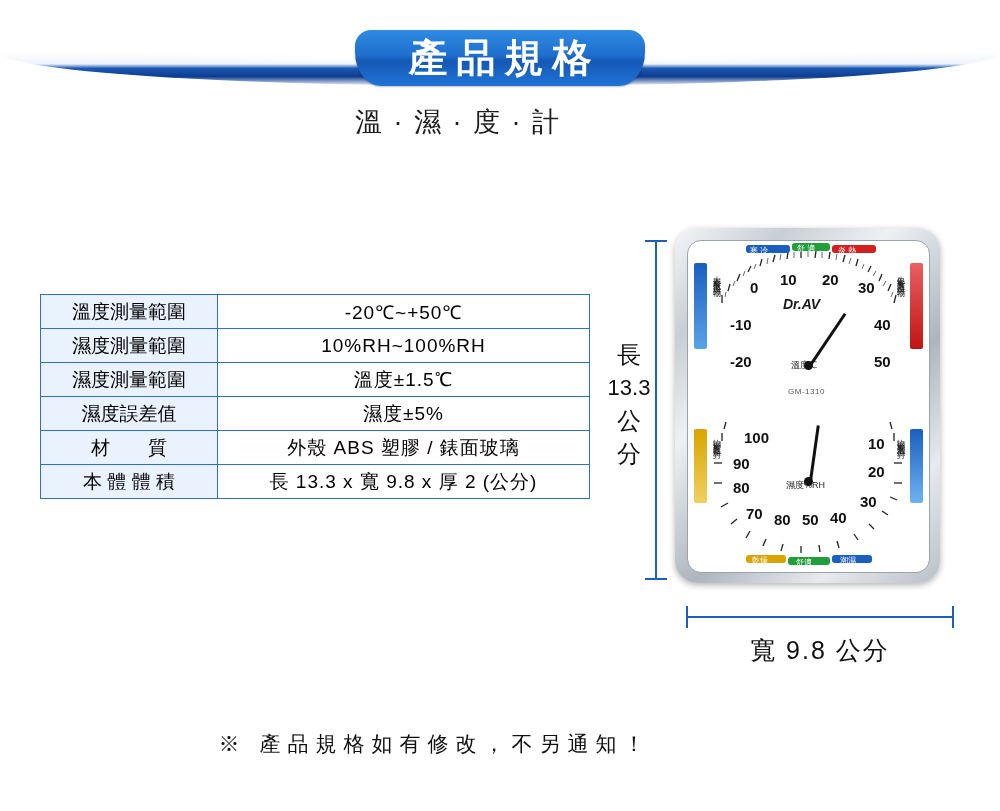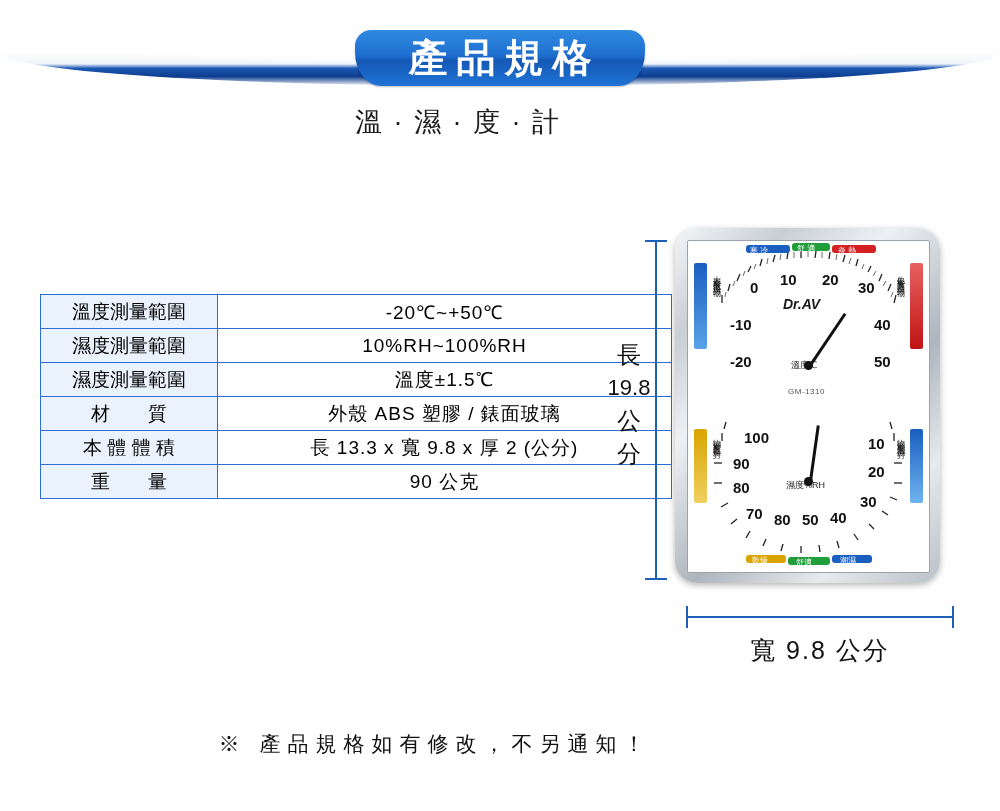--- a/index.html
+++ b/index.html
@@ -73,21 +73,21 @@
     font-size: 27px;
     color: #1c1c1c;
     letter-spacing: 2px;
   }
 
   
   .spec-table {
     position: absolute;
     left: 40px;
     top: 294px;
-    width: 632px;
+    width: 550px;
     border-collapse: collapse;
     table-layout: fixed;
   }
   .spec-table td {
     border: 1px solid #2c6fd0;
     height: 33px;
     font-size: 19px;
     color: #000;
     padding: 0 4px;
   }
@@ -113,21 +113,21 @@
     border-radius: 22px;
     background: linear-gradient(135deg, #f4f6f8 0%, #c9ced4 18%, #eef1f4 35%, #aeb5bd 60%, #e7eaee 80%, #b9c0c7 100%);
     box-shadow: 0 2px 6px rgba(0,0,0,0.3);
     padding: 0;
   }
   .device-inner {
     position: absolute;
     left: 12px; top: 12px;
     width: 241px;
     height: 331px;
-    border-radius: 2px;
+    border-radius: 14px;
     background: #ffffff;
     border: 1px solid #9aa3ab;
     overflow: hidden;
     text-align: center;
   }
   .dial {
     position: absolute;
     left: 0;
     width: 241px;
     height: 165px;
@@ -281,30 +281,30 @@
     </tr>
     <tr>
       <td class="label">濕度測量範圍</td>
       <td class="value">10%RH~100%RH</td>
     </tr>
     <tr>
       <td class="label">濕度測量範圍</td>
       <td class="value">溫度±1.5℃</td>
     </tr>
     <tr>
+      <td class="label">濕度誤差值</td>
+      <td class="value">濕度±5%</td>
+    </tr>
+    <tr>
       <td class="label">材　　質</td>
       <td class="value">外殼 ABS 塑膠 / 錶面玻璃</td>
     </tr>
     <tr>
       <td class="label">本 體 體 積</td>
       <td class="value">長 13.3 x 寬 9.8 x 厚 2 (公分)</td>
-    </tr>
-    <tr>
-      <td class="label">重　　量</td>
-      <td class="value">90 公克</td>
     </tr>
   </tbody>
 </table>
 
 <div class="device">
   <div class="device-inner">
 
     <div class="dial top">
 
       <svg width="241" height="165" style="position:absolute;left:0;top:0;">
@@ -430,21 +430,21 @@
     </div>
 
   </div>
 </div>
 
 <div class="dim-v"></div>
 <div class="dim-v-cap-top"></div>
 <div class="dim-v-cap-bot"></div>
 <div class="dim-v-text">
   <div>長</div>
-  <div style="font-size:22px;">19.8</div>
+  <div style="font-size:22px;">13.3</div>
   <div>公</div>
   <div>分</div>
 </div>
 
 <div class="dim-h"></div>
 <div class="dim-h-cap-l"></div>
 <div class="dim-h-cap-r"></div>
 <div class="dim-h-text">寬 9.8 公分</div>
 
 <div class="footnote">※ 產品規格如有修改，不另通知！</div>

